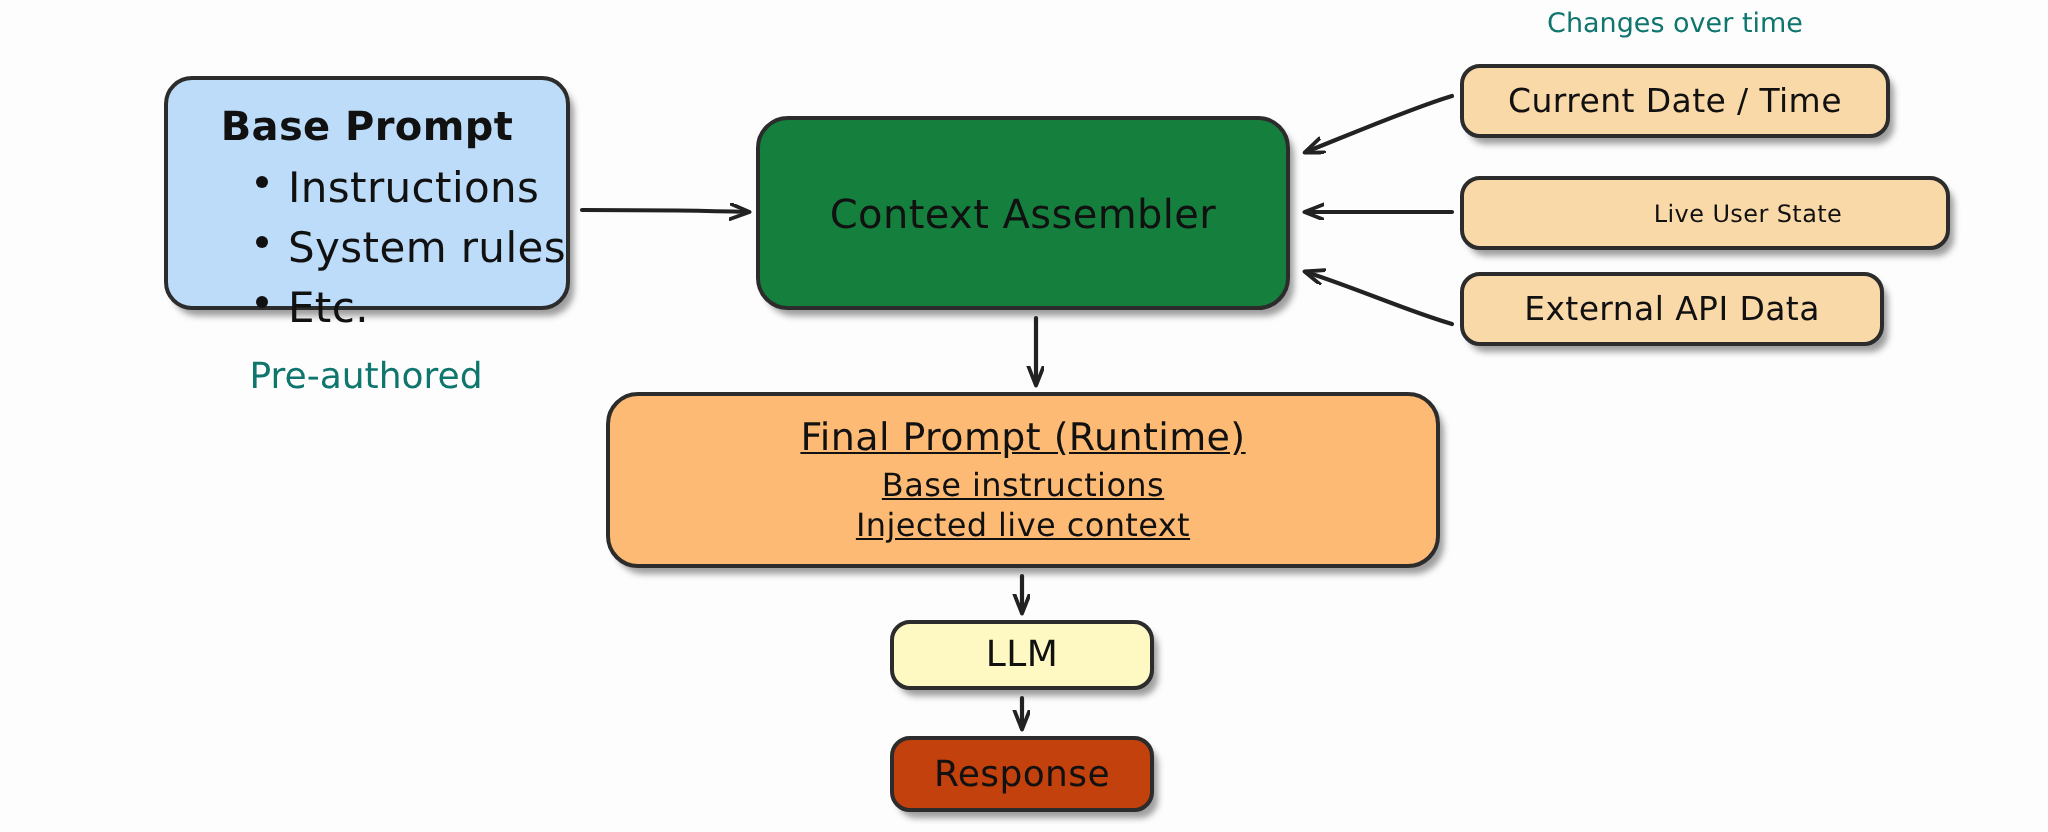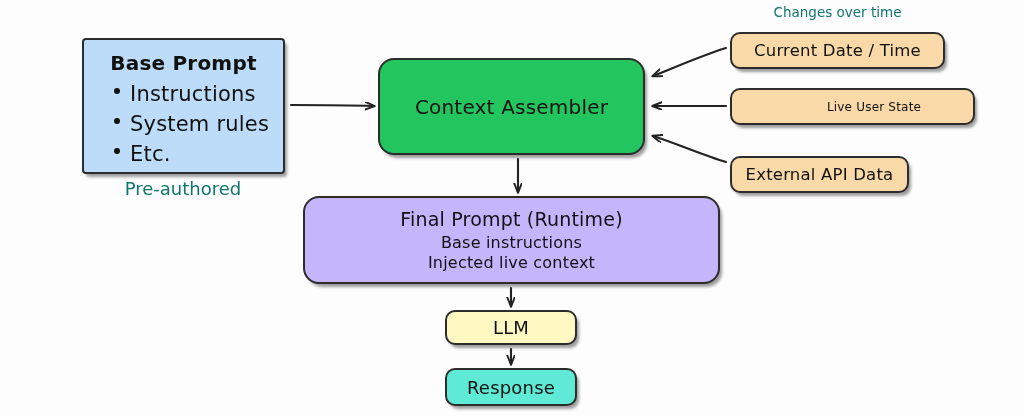--- a/index.html
+++ b/index.html
@@ -34,31 +34,31 @@
     flex-direction: column;
     align-items: center;
     justify-content: center;
     text-align: center;
     color: #111111;
     letter-spacing: 0.2px;
     box-shadow: 3px 4px 3px -1px rgba(40,40,40,0.45);
     z-index: 3;
   }
   .node.blue   { background: #bcdcf9; }
-  .node.purple { background: #22c55e; }
+  .node.purple { background: #15803d; }
   .node.orange { background: #fad9a8; }
-  .node.green  { background: #c4b5fd; }
+  .node.green  { background: #fdba74; text-decoration: underline; }
   .node.yellow { background: #fef9c3; }
-  .node.pink   { background: #5eead4; }
+  .node.pink   { background: #c2410c; }
 
   
   #base-prompt {
-    left: 82px; top: 38px; width: 203px; height: 136px;
-    border-radius: 4px;
-    align-items: flex-start;
+    left: 82px; top: 38px; width: 203px; height: 117px;
+    border-radius: 14px;
+    align-items: flex-end;
     justify-content: flex-start;
     padding: 12px 0 0 0;
   }
   #base-prompt .node-title {
     width: 100%;
     text-align: center;
     font-size: 20px;
     font-weight: 700;
     line-height: 1.1;
     margin-bottom: 6px;
@@ -89,21 +89,21 @@
 
   #context-assembler {
     left: 378px; top: 58px; width: 267px; height: 97px;
     border-radius: 16px;
     font-size: 20px;
     line-height: 1.1;
   }
 
   #src-datetime { left: 730px; top: 32px;  width: 215px; height: 37px; border-radius: 10px; font-size: 16.5px; }
   #src-userstate{ left: 730px; top: 88px;  width: 245px; height: 37px; border-radius: 10px; font-size: 12px; padding-left: 43px; }
-  #src-apidata  { left: 730px; top: 156px; width: 179px; height: 37px; border-radius: 10px; font-size: 16.5px; }
+  #src-apidata  { left: 730px; top: 136px; width: 212px; height: 37px; border-radius: 10px; font-size: 16.5px; }
 
   #final-prompt {
     left: 303px; top: 196px; width: 417px; height: 88px;
     border-radius: 16px;
     justify-content: center;
     padding-top: 2px;
   }
   #final-prompt .fp-title {
     font-size: 19px;
     line-height: 1.2;

